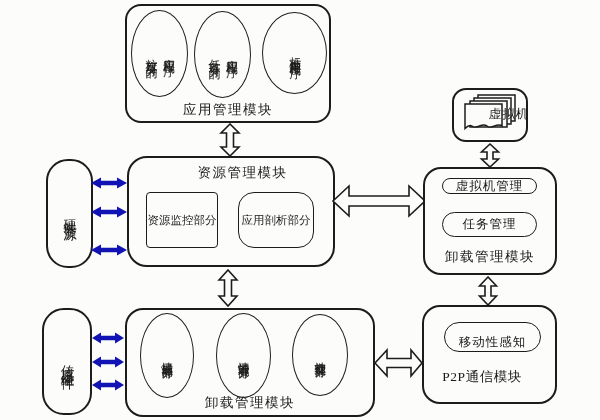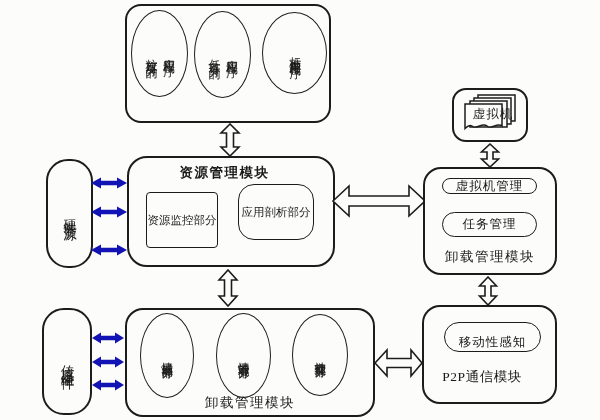--- a/index.html
+++ b/index.html
@@ -51,31 +51,32 @@
     <span class="vtext">应用程序
 粒度可分的</span>
   </div>
   <div class="ellipse" style="left:194px;top:11px;width:57px;height:87px;">
     <span class="vtext">应用程序
 任务可分的</span>
   </div>
   <div class="ellipse" style="left:262px;top:12px;width:65px;height:82px;">
     <span class="vtext">标准应用程序</span>
   </div>
+  <div class="label" style="left:125px;top:101px;width:206px;">应用管理模块</div>
 
   <svg class="arrow" style="left:216px;top:123px;" width="28" height="34">
     <polygon points="14,1 5,10 10.5,10 10.5,24 5,24 14,33 23,24 17.5,24 17.5,10 23,10"></polygon>
   </svg>
 
   <div class="box" style="left:127px;top:156px;width:208px;height:111px;border-radius:20px;"></div>
-  <div class="label" style="left:119px;top:164px;width:211px;font-weight:bold;">资源管理模块</div>
+  <div class="label" style="left:137px;top:164px;width:211px;">资源管理模块</div>
   <div class="pill" style="left:146px;top:192px;width:72px;height:56px;border-radius:4px;font-size:11.5px;letter-spacing:0;">
     <span>资源监控部分</span>
   </div>
-  <div class="pill" style="left:238px;top:184px;width:76px;height:56px;border-radius:16px;font-size:11.5px;letter-spacing:0;">
+  <div class="pill" style="left:238px;top:192px;width:76px;height:56px;border-radius:16px;font-size:11.5px;letter-spacing:0;">
     <span>应用剖析部分</span>
   </div>
 
   <div class="box" style="left:46px;top:159px;width:47px;height:109px;border-radius:22px;display:flex;align-items:center;justify-content:center;">
     <span class="vtext-big">硬件资源</span>
   </div>
 
   <svg class="arrow barrow" style="left:90px;top:176px;" width="38" height="14">
     <polygon points="1,7 11,1.5 11,4.8 27,4.8 27,1.5 37,7 27,12.5 27,9.2 11,9.2 11,12.5"></polygon>
   </svg>
@@ -94,21 +95,21 @@
     <polygon points="1,17 17,2 17,12 77,12 77,2 93,17 77,32 77,22 17,22 17,32"></polygon>
   </svg>
 
   <div class="box" style="left:452px;top:88px;width:76px;height:54px;border-radius:14px;">
     <svg class="vmicon" style="position:absolute;left:7px;top:3px;" width="62" height="46" viewBox="0 0 62 46">
       <rect x="17" y="2" width="37" height="26"></rect>
       <rect x="13" y="5" width="37" height="26"></rect>
       <rect x="9" y="8" width="37" height="26"></rect>
       <path d="M4,11 H41 V33 C36,29 31,37 26,33 C21,29 16,37 11,33 C8.5,31.2 6,33.5 4,35.5 Z"></path>
     </svg>
-    <div class="label" style="left:12px;top:16px;width:54px;font-size:12.5px;letter-spacing:1px;">虚拟机</div>
+    <div class="label" style="left:12px;top:16px;width:54px;font-size:12.5px;letter-spacing:1px;padding-left:16px;">虚拟机</div>
   </div>
 
   <svg class="arrow" style="left:477px;top:142px;" width="26" height="26">
     <polygon points="13,2 4.5,10 10,10 10,17 4.5,17 13,25 21.5,17 16,17 16,10 21.5,10"></polygon>
   </svg>
 
   <div class="box" style="left:423px;top:167px;width:134px;height:108px;border-radius:18px;"></div>
   <div class="pill" style="left:442px;top:178px;width:95px;height:16px;border-radius:13px;">
     <span>虚拟机管理</span>
   </div>

